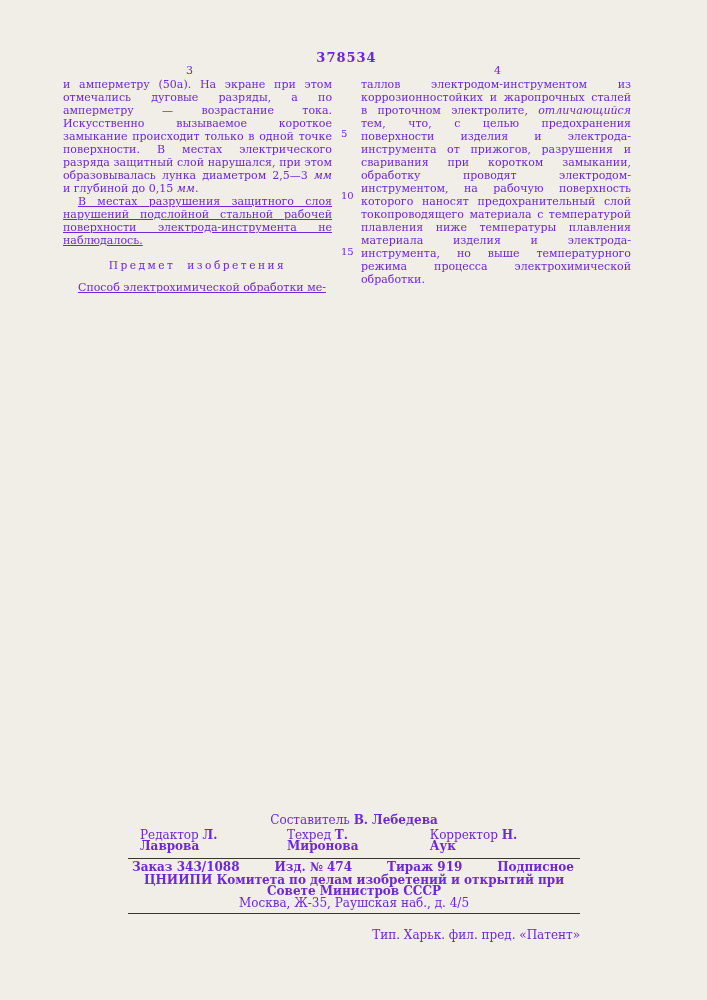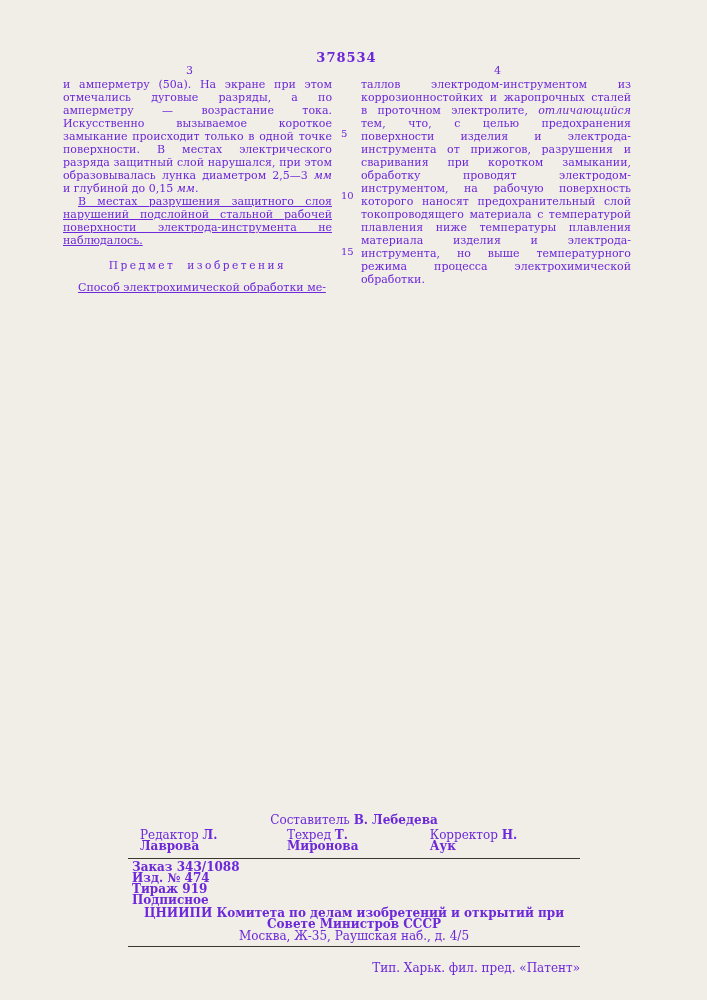--- a/index.html
+++ b/index.html
@@ -93,21 +93,20 @@
     border: none;
     border-top: 1px solid #3a372f;
     margin: 2px 0 3px 0;
   }
   .f-order {
     display: flex;
     justify-content: space-between;
     padding: 0 6px 0 4px;
     font-weight: bold;
     margin: 1px 0 2px 0;
-    flex-direction: column;
   }
   .f-org { text-align: center; font-weight: bold; }
   .f-address { text-align: center; margin-top: 1px; margin-bottom: 4px; }
   .f-printer { text-align: right; margin-top: 16px; }
   b { font-weight: bold; }
 </style>
 </head>
 <body>
 
 <div class="page">

